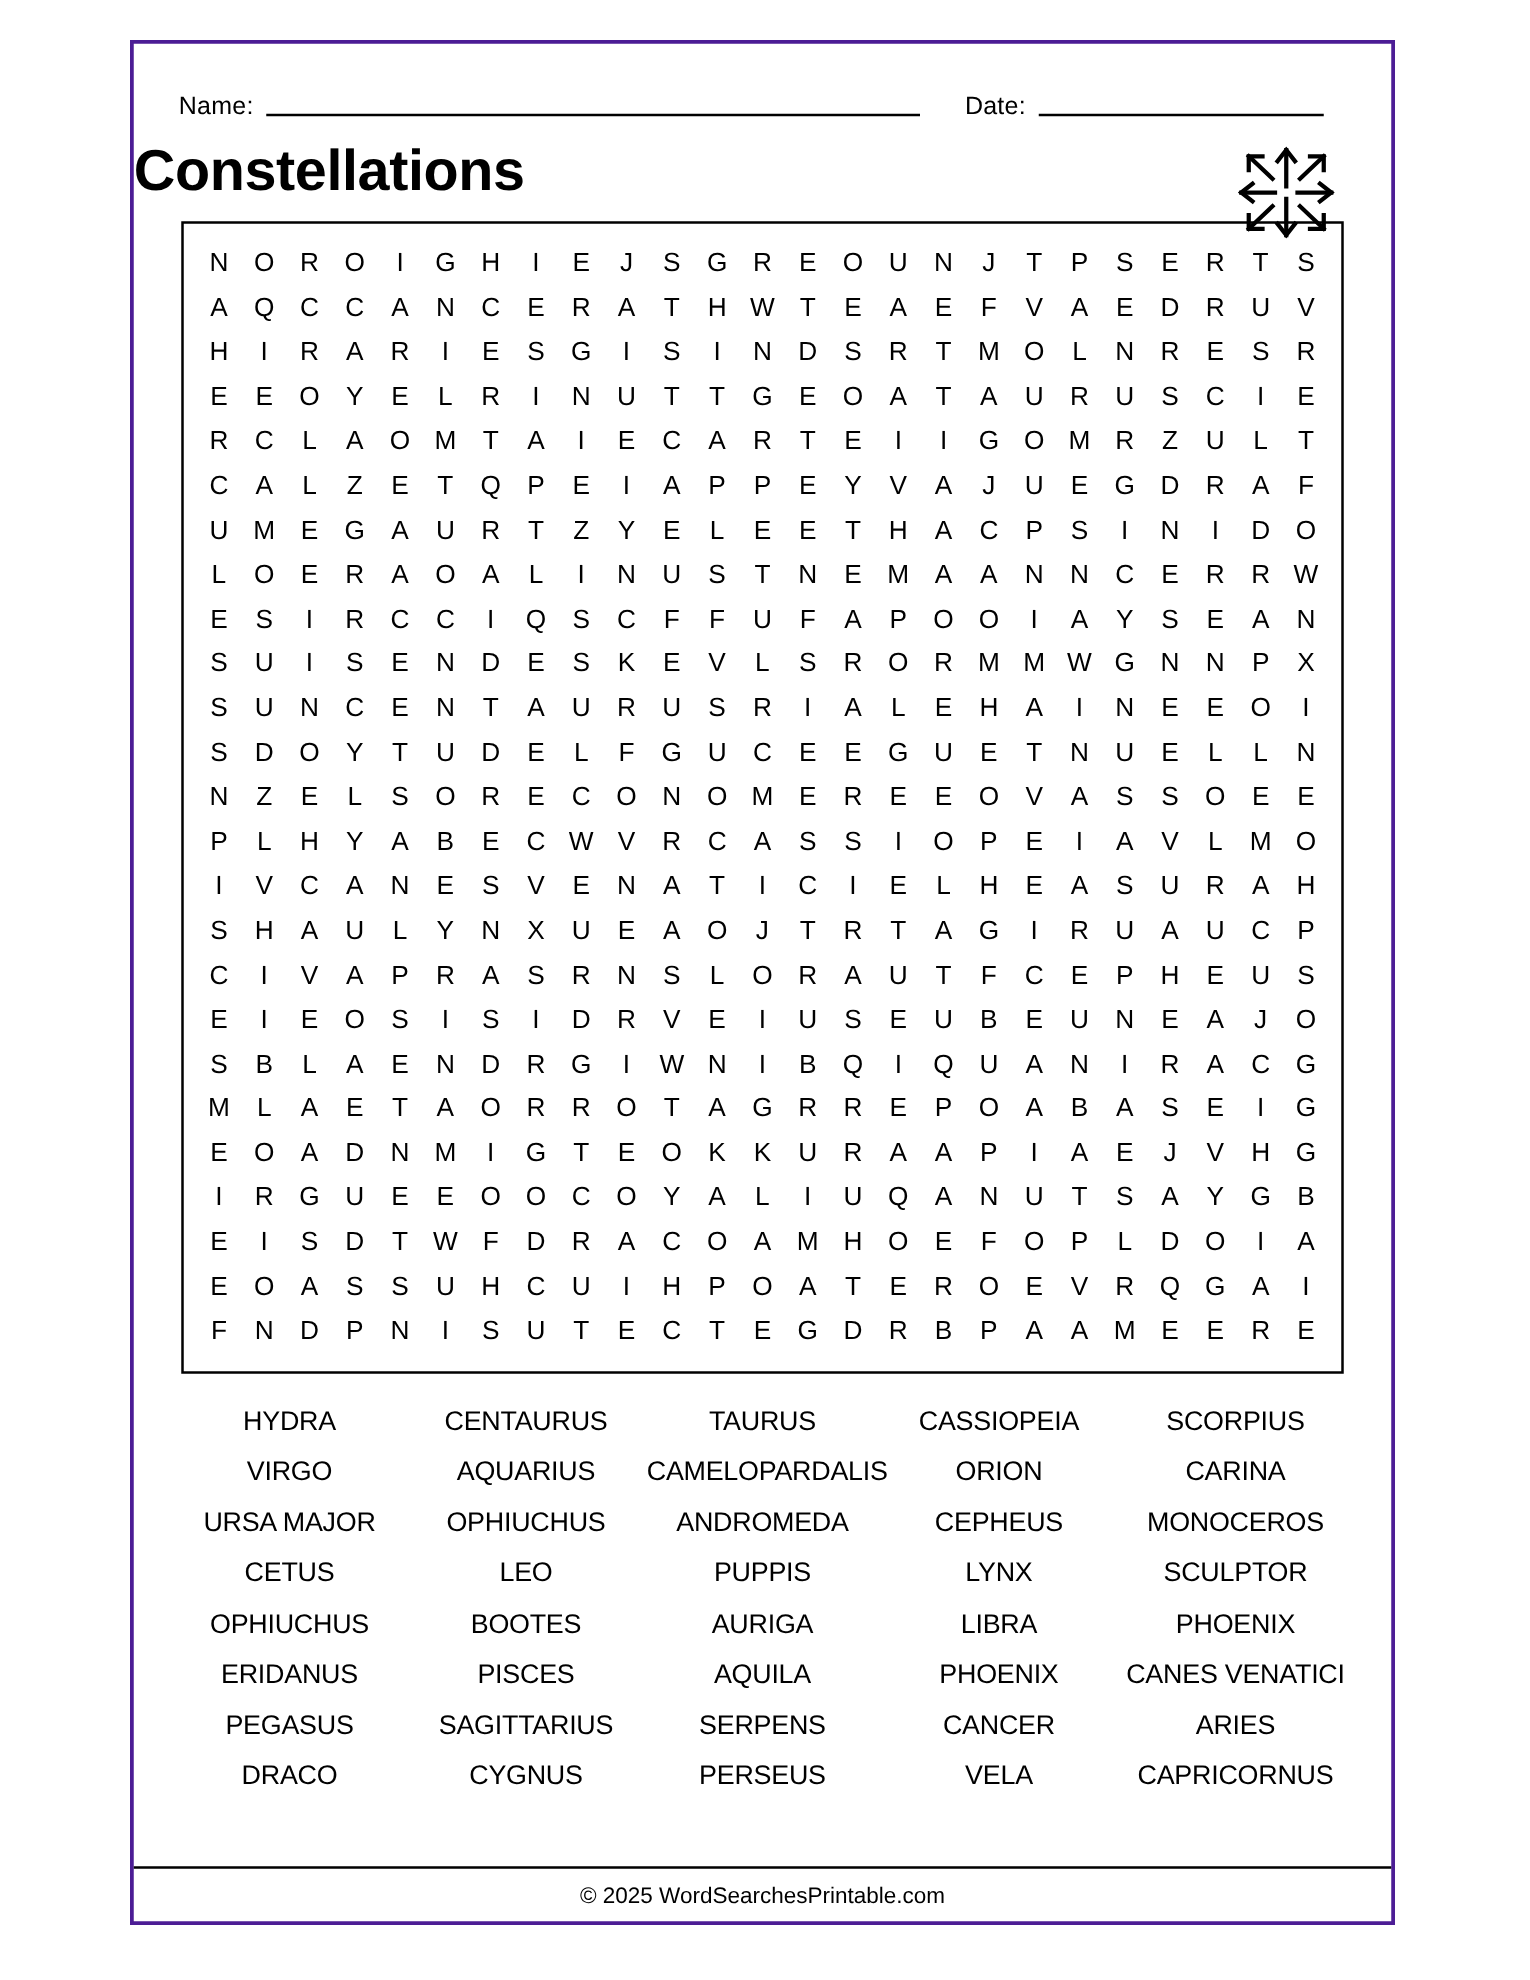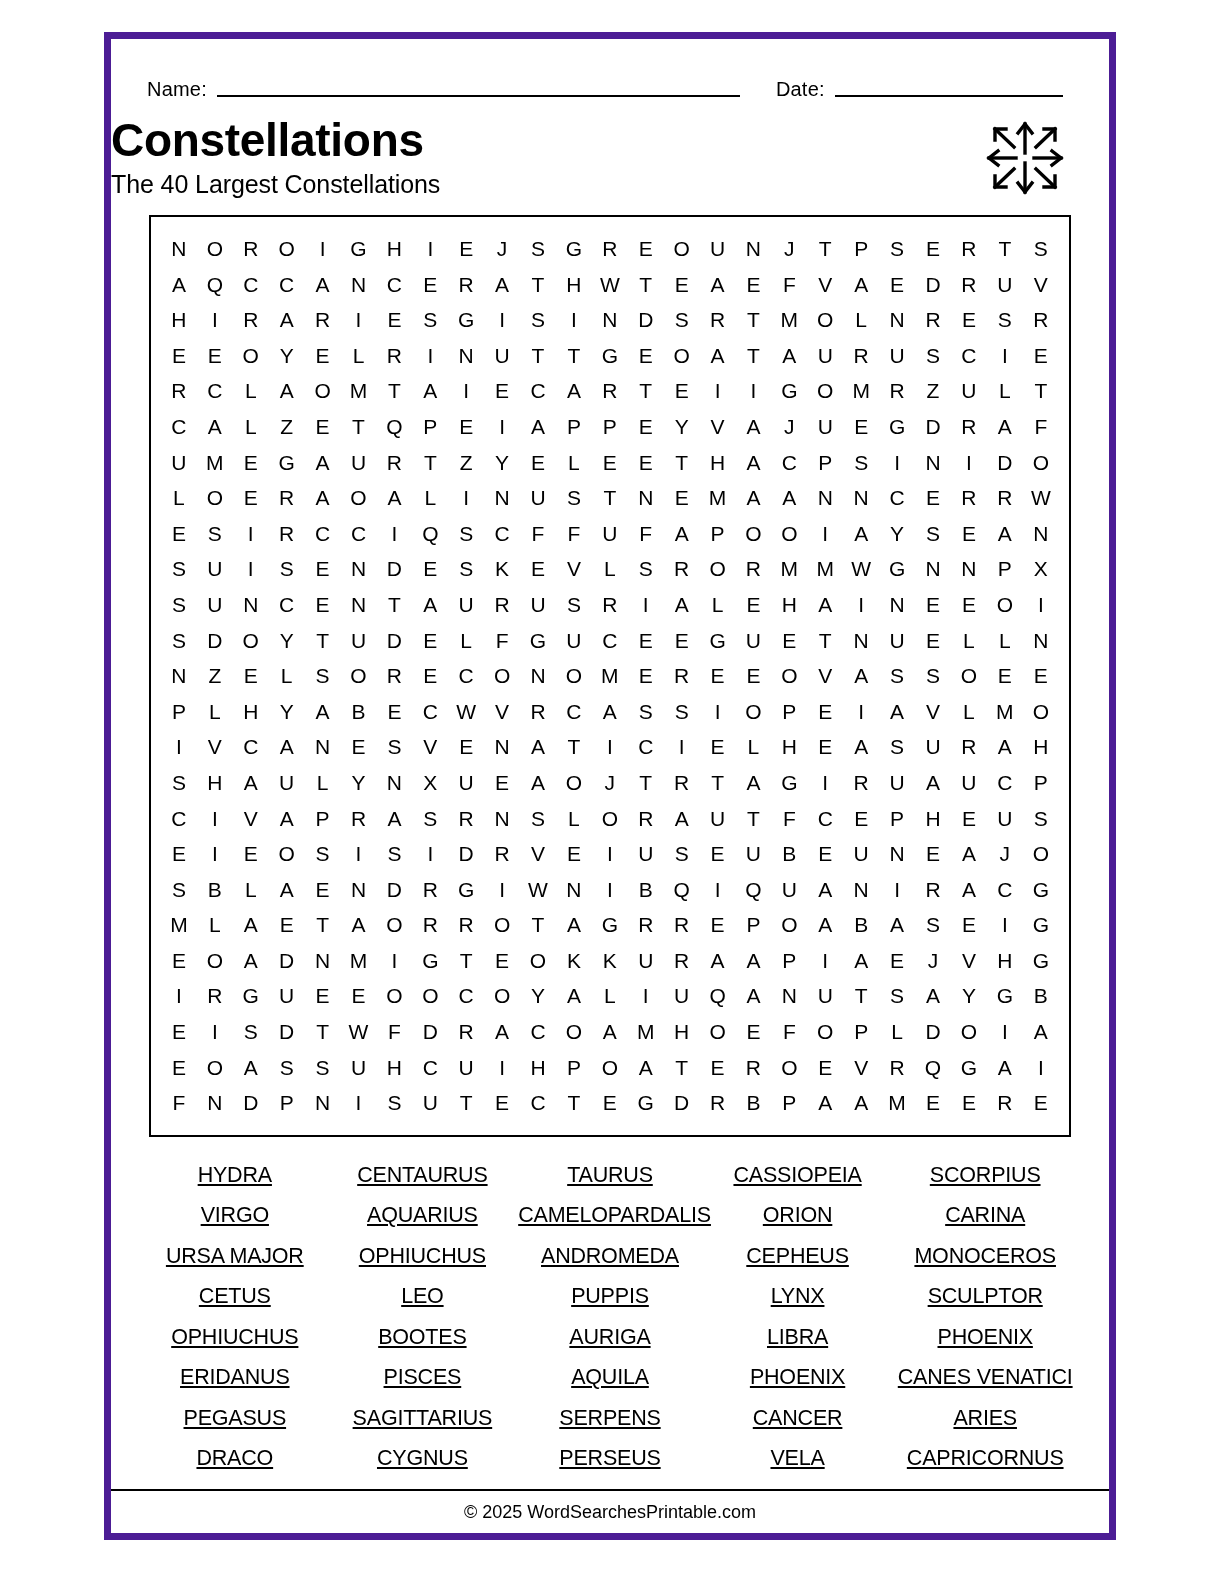--- a/index.html
+++ b/index.html
@@ -16,21 +16,21 @@
     overflow: hidden;
   }
 
   
   .page-frame {
     position: absolute;
     left: 104px;
     top: 32px;
     width: 1012px;
     height: 1508px;
-    border: 7px solid #4c1d95;
+    border: 3px solid #4c1d95;
     box-sizing: border-box;
     display: flex;
     flex-direction: column;
   }
 
   
   .namedate-row {
     display: flex;
     align-items: flex-end;
     padding: 32px 30px 0 36px;
@@ -110,21 +110,20 @@
   
   .wordlist-wrap {
     flex: 1 1 auto;
     padding: 18px 30px 0 30px;
     box-sizing: border-box;
   }
   table.wordlist {
     width: 100%;
     border-collapse: collapse;
     table-layout: fixed;
-    text-decoration: underline;
   }
   table.wordlist td {
     text-align: center;
     font-size: 21.5px;
     line-height: 40.5px;
     height: 40.5px;
     padding: 0 2px;
     white-space: nowrap;
     letter-spacing: -0.2px;
   }
@@ -148,21 +147,20 @@
   <div class="namedate-row">
     <span class="nd-label">Name:</span>
     <span class="nd-rule name"></span>
     <span class="nd-spacer"></span>
     <span class="nd-label">Date:</span>
     <span class="nd-rule date"></span>
   </div>
 
   <div class="title-block">
     <div class="puz-title">Constellations</div>
-    <div class="puz-subtitle">The 40 Largest Constellations</div>
     <div class="dir-icon">
       <svg viewBox="0 0 84 74" width="84" height="74" aria-hidden="true">
         <g stroke="#000" stroke-width="3.4" fill="none" stroke-linecap="square">
 
           <line x1="42" y1="32" x2="42" y2="3"></line>
           <polyline points="35,12 42,3 49,12"></polyline>
 
           <line x1="42" y1="42" x2="42" y2="71"></line>
           <polyline points="35,62 42,71 49,62"></polyline>
 

